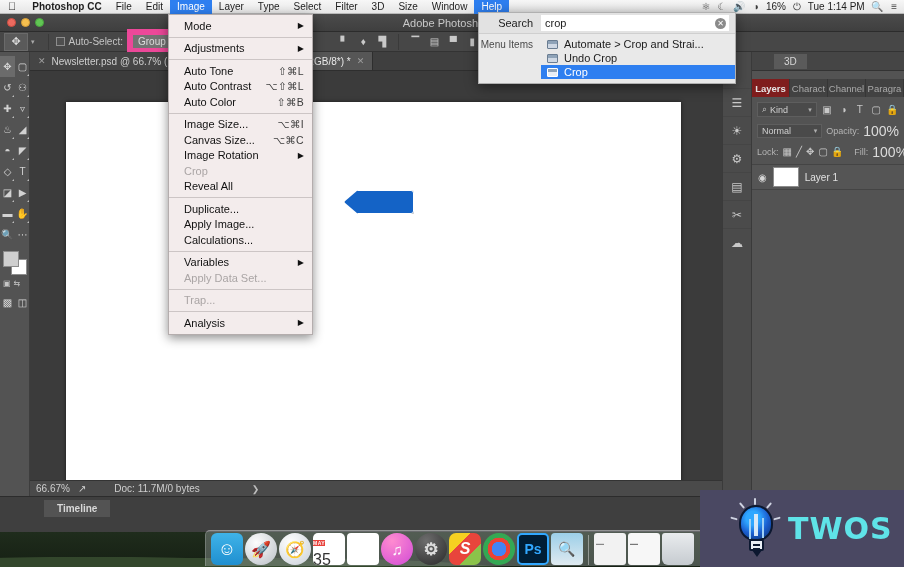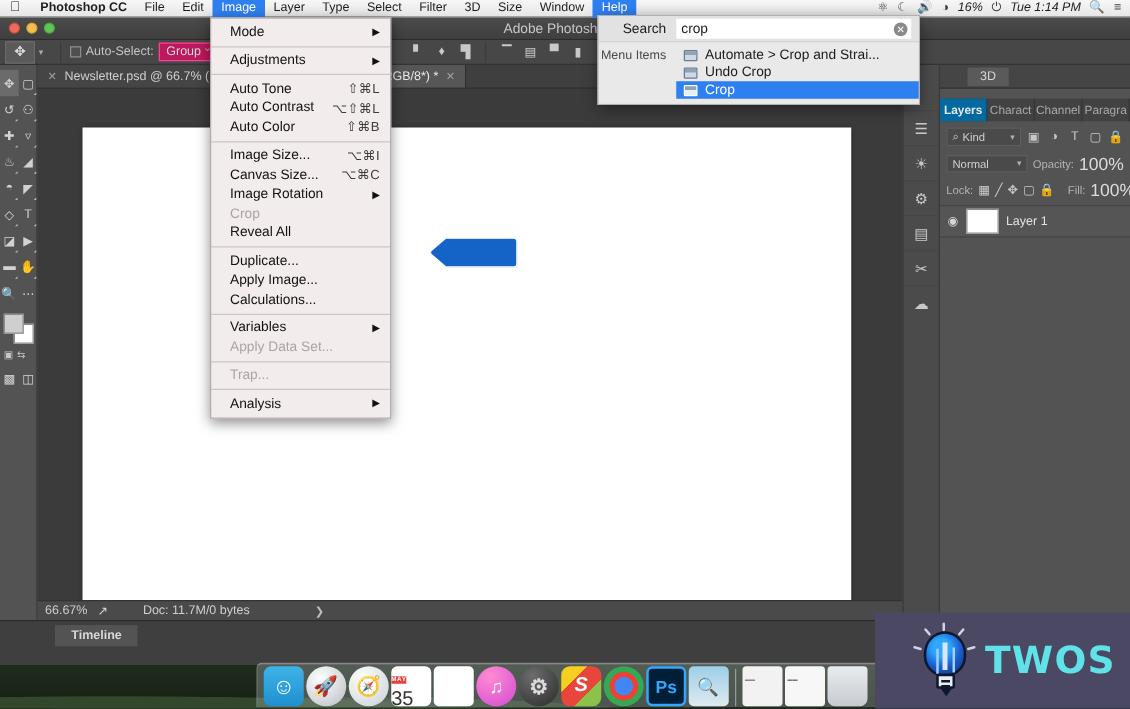--- a/index.html
+++ b/index.html
@@ -21,21 +21,21 @@
     display:flex; align-items:center;
     font-size:10px; color:#1d1d1d;
     z-index:60;
   }
   .macbar .apple { padding:0 9px 0 8px; font-size:11px; line-height:1; }
   .macbar .mi { padding:0 7px; height:14px; line-height:14px; white-space:nowrap; }
   .macbar .mi.bold { font-weight:bold; }
   .macbar .mi.active { background:#2e7ff0; color:#fff; }
   .macbar .right { margin-left:auto; display:flex; align-items:center; gap:7px; padding-right:7px; }
   .macbar .right .ic { font-size:10px; line-height:1; opacity:.85; }
-  .macbar .right .tx { font-size:10px;font-style:italic; }
+  .macbar .right .tx { font-size:10px; }
 
   
   .ps-window { position:absolute; left:0; top:14px; width:904px; height:518px; background:#535353; }
   .ps-titlebar {
     position:absolute; left:0; top:0; width:904px; height:18px;
     background:linear-gradient(#4b4b4b,#3f3f3f);
     border-bottom:1px solid #2c2c2c;
     display:flex; align-items:center;
   }
   .lights { display:flex; gap:5px; padding-left:7px; }
@@ -56,21 +56,21 @@
   }
   .optbar .tool-cur {
     width:24px; height:18px; margin-left:4px; background:#5a5a5a;
     border:1px solid #6a6a6a; display:flex; align-items:center; justify-content:center;
     font-size:11px; color:#ddd;
   }
   .optbar .caret { margin:0 6px 0 3px; font-size:7px; color:#aaa; }
   .optbar .sep { width:1px; height:16px; background:#3a3a3a; margin:0 7px; }
   .cbox { width:9px; height:9px; border:1px solid #8d8d8d; background:#4f4f4f; display:inline-block; margin-right:4px; vertical-align:-1px;}
   .mini-select {
-    background:#be185d; border:1px solid #ec4899; color:#ddd;
+    background:#737373; border:6px solid #ec4899; color:#ddd;
     padding:1px 12px 1px 5px; font-size:10px; position:relative; margin-left:4px;
   }
   .mini-select:after { content:"⌄"; position:absolute; right:3px; top:-2px; font-size:9px; color:#bbb;}
   .align-group { display:flex; align-items:center; gap:1px; }
   .align-btn { width:18px; height:17px; display:flex; align-items:center; justify-content:center; color:#c9c9c9; font-size:10px;}
 
   
   .toolbar {
     position:absolute; left:0; top:38px; width:30px; bottom:36px;
     background:#535353; border-right:1px solid #3d3d3d;
@@ -147,21 +147,21 @@
   }
   .panel-3d .tab3d {
     background:#5a5a5a; color:#d6d6d6; font-size:10px;
     padding:2px 10px; margin-left:22px;
   }
   .layers-tabs { display:flex; height:18px; background:#424242; margin-top:8px; }
   .lt {
     flex:1; font-size:9.5px; color:#a9a9a9; display:flex; align-items:center; justify-content:center;
     border-right:1px solid #363636; white-space:nowrap; overflow:hidden;
   }
-  .lt.active { background:#0369a1; color:#e6e6e6; font-weight:bold; }
+  .lt.active { background:#7f1d1d; color:#e6e6e6; font-weight:bold; }
   .lrow { display:flex; align-items:center; height:17px; padding:0 5px; gap:4px; margin-top:4px; }
   .kind-sel {
     background:#4a4a4a; border:1px solid #5e5e5e; color:#d0d0d0; font-size:9px;
     padding:1px 4px; width:62px; display:flex; align-items:center; gap:3px; position:relative;
   }
   .kind-sel .cv { margin-left:auto; font-size:7px; color:#b0b0b0; }
   .licon { color:#c8c8c8; font-size:10px; width:13px; text-align:center; }
   .blend-sel {
     background:#4a4a4a; border:1px solid #5e5e5e; color:#d0d0d0; font-size:9px;
     padding:1px 4px; width:76px; display:flex; align-items:center; position:relative;

